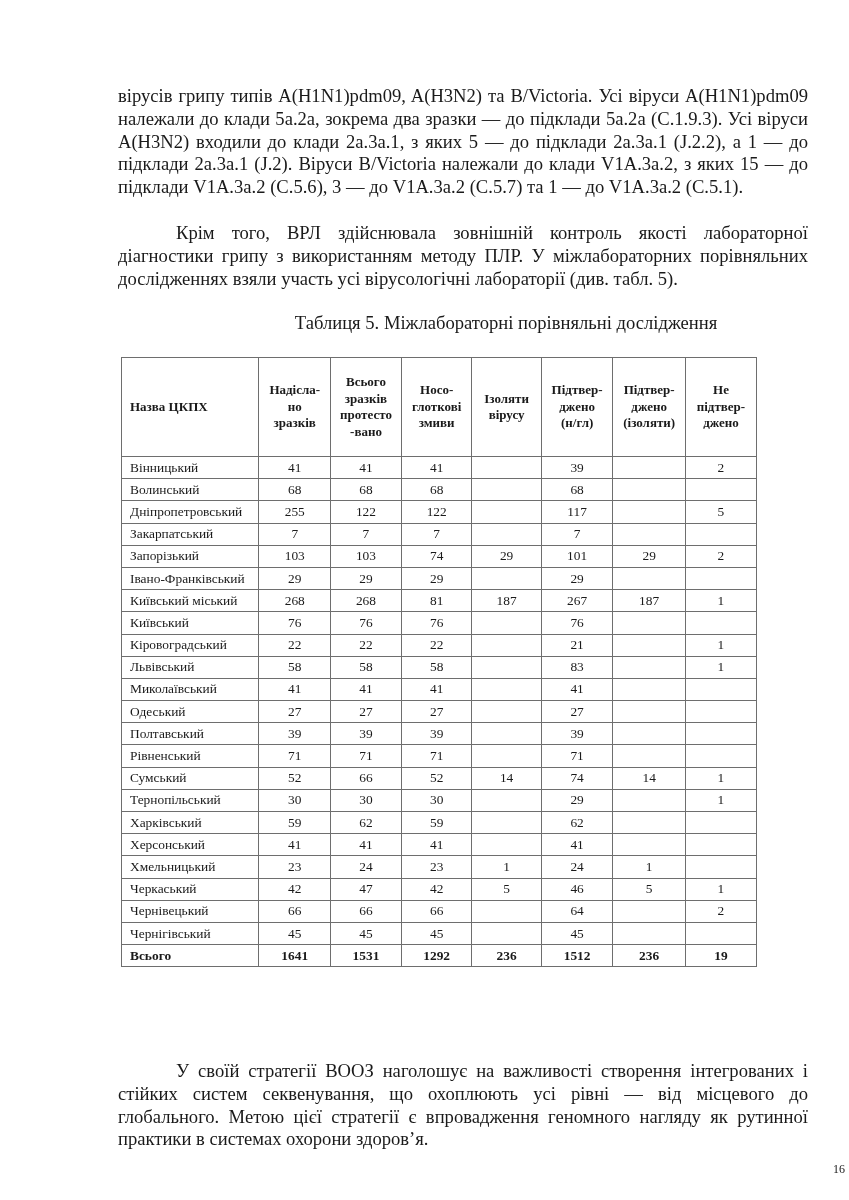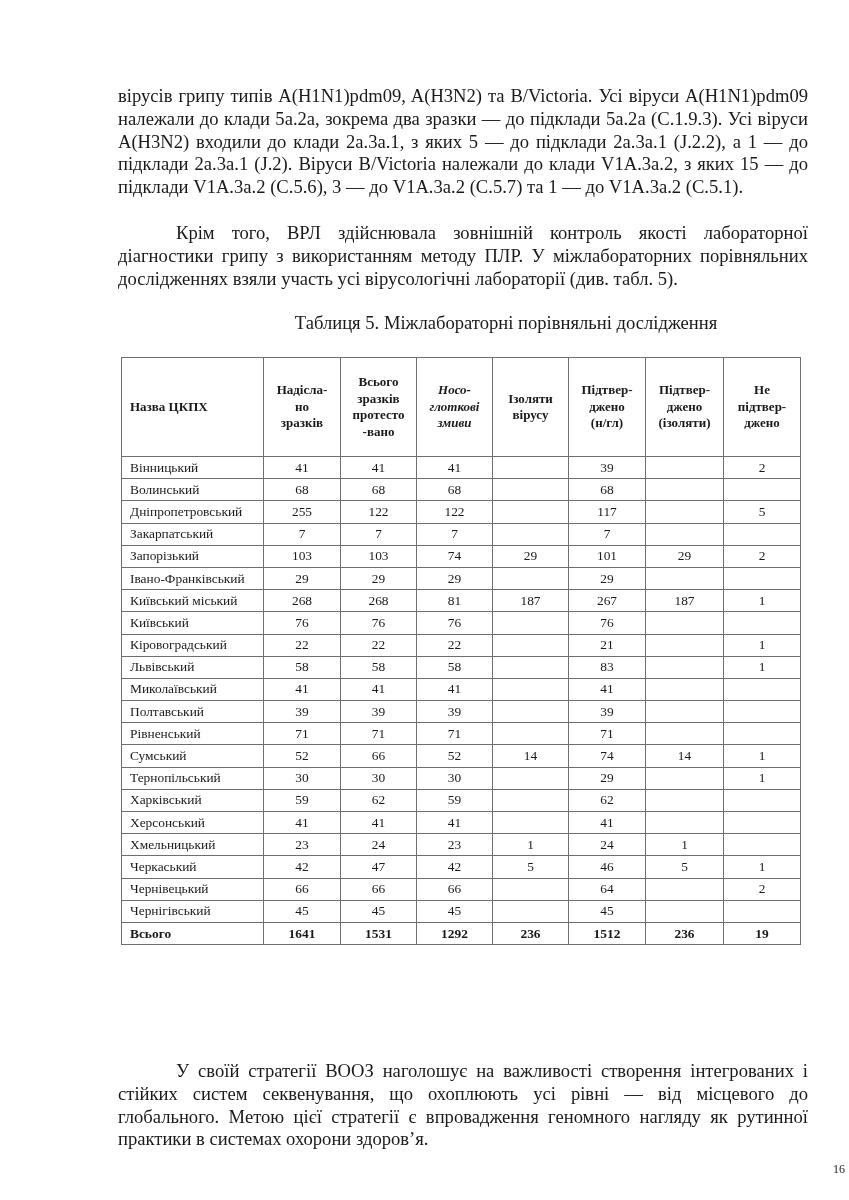--- a/index.html
+++ b/index.html
@@ -1,33 +1,33 @@
 <!DOCTYPE html>
 <html><head>
 <meta charset="utf-8">
 <style>
   html, body { margin: 0; padding: 0; background: #ffffff; }
   body { width: 849px; height: 1200px; position: relative; overflow: hidden;
          font-family: "Liberation Serif", "DejaVu Serif", serif; color: #1a1a1a; }
-  .page { position: absolute; left: 0; top: 0; width: 849px; height: 1200px; }
+  .page { position: absolute; left: 0; top: 0; width: 757px; height: 1200px; }
   .para { position: absolute; left: 118px; width: 690px; font-size: 18.6px;
           line-height: 22.8px; text-align: justify; margin: 0; }
   .p1 { top: 85px; }
   .p2 { top: 222px; text-indent: 58px; }
   .caption { position: absolute; top: 312px; left: 118px; width: 690px; text-align: center;
              font-size: 18.6px; line-height: 22px; margin: 0; padding-left: 86px; box-sizing: border-box; }
   table.t5 { position: absolute; left: 121px; top: 357px; border-collapse: collapse;
              font-family: "Liberation Serif", "DejaVu Serif", serif; font-size: 13.4px; color: #1a1a1a; }
   table.t5 td, table.t5 th { border: 1px solid #6e6e6e; padding: 0; }
   table.t5 th { height: 98px; font-weight: bold; font-size: 13px; line-height: 16.5px; text-align: center; vertical-align: middle; }
   table.t5 th.first { text-align: left; padding-left: 8px; }
   table.t5 td { height: 21.2px; text-align: center; vertical-align: middle; line-height: 16px; }
   table.t5 td.name { text-align: left; padding-left: 8px; }
   table.t5 tr.total td { font-weight: bold; }
-  .c0 { width: 133px; } .c1 { width: 76px; } .c2 { width: 75px; } .c3 { width: 75px; font-style: italic; }
+  .c0 { width: 133px; } .c1 { width: 76px; } .c2 { width: 75px; } .c3 { width: 75px; }
   .c4 { width: 75px; } .c5 { width: 76px; } .c6 { width: 77px; } .c7 { width: 76px; }
   .p3 { top: 1012px; text-indent: 58px; margin-top: 48px; }
   .pagenum { position: absolute; top: 1162px; left: 824px; width: 30px; text-align: center; font-size: 12px; }
 </style>
 </head>
 <body>
 
 <div class="page">
   <p class="para p1">вірусів грипу типів A(H1N1)pdm09, A(H3N2) та B/Victoria. Усі віруси A(H1N1)pdm09 належали до клади 5a.2a, зокрема два зразки — до підклади 5a.2a (C.1.9.3). Усі віруси A(H3N2) входили до клади 2a.3a.1, з яких 5 — до підклади 2a.3a.1 (J.2.2), а 1 — до підклади 2a.3a.1 (J.2). Віруси B/Victoria належали до клади V1A.3a.2, з яких 15 — до підклади V1A.3a.2 (C.5.6), 3 — до V1A.3a.2 (C.5.7) та 1 — до V1A.3a.2 (C.5.1).</p>
   <p class="para p2">Крім того, ВРЛ здійснювала зовнішній контроль якості лабораторної діагностики грипу з використанням методу ПЛР. У міжлабораторних порівняльних дослідженнях взяли участь усі вірусологічні лабораторії (див. табл. 5).</p>
@@ -151,20 +151,30 @@
           <td class="name">Миколаївський</td>
           <td>41</td>
           <td>41</td>
           <td>41</td>
           <td></td>
           <td>41</td>
           <td></td>
           <td></td>
         </tr>
         <tr>
+          <td class="name">Одеський</td>
+          <td>27</td>
+          <td>27</td>
+          <td>27</td>
+          <td></td>
+          <td>27</td>
+          <td></td>
+          <td></td>
+        </tr>
+        <tr>
           <td class="name">Полтавський</td>
           <td>39</td>
           <td>39</td>
           <td>39</td>
           <td></td>
           <td>39</td>
           <td></td>
           <td></td>
         </tr>
         <tr>

